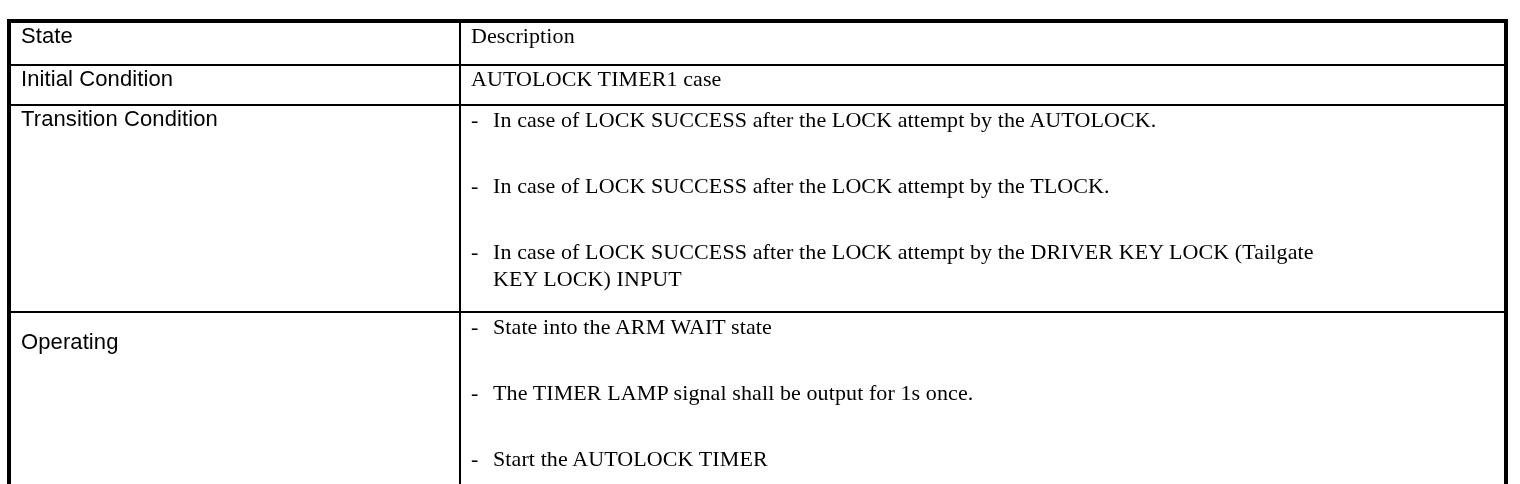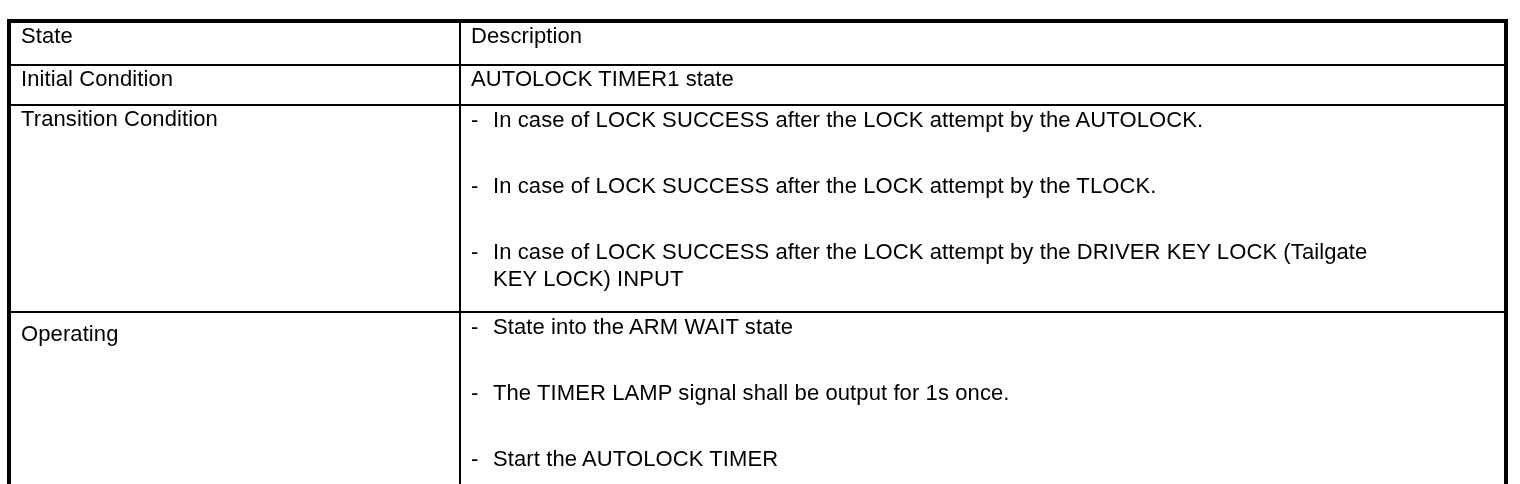--- a/index.html
+++ b/index.html
@@ -46,21 +46,21 @@
     border: 2px solid #000000;
     vertical-align: top;
     padding: 0;
     background: #ffffff;
   }
 
   
   .spec-table tr:first-child td { border-top: 0; }
   .spec-table tr:last-child td { border-bottom: 0; }
   .spec-table td:first-child { border-left: 0; }
-  .spec-table td:last-child  { border-right: 0; }
+  .spec-table td:last-child  { border-right: 0; font-family: Liberation Serif, serif; }
 
   .col-state { width: 449px; }
 
   .cell-inner {
     padding: 0 10px;
     font-size: 22px;
     line-height: 26px;
     letter-spacing: 0.1px;
     white-space: nowrap;
   }
@@ -73,21 +73,21 @@
 
   
   .td-mid { vertical-align: middle; }
 
   
   .label-cell {
     vertical-align: middle;
     position: relative;
   }
   .label-trans .cell-inner { padding-top: 0; }
-  .label-oper  .cell-inner { padding-top: 8px; }
+  .label-oper  .cell-inner { padding-top: 16px; }
 
   .label-trans { vertical-align: middle; }
   .label-oper  { vertical-align: bottom; }
   .label-oper .cell-inner { padding-bottom: 66px; }
 
   
   ul.bullets {
     list-style: none;
     margin: 0;
     padding: 0;
@@ -131,21 +131,21 @@
           <td class="td-mid">
             <div class="cell-inner">Description</div>
           </td>
         </tr>
 
         <tr class="row-initial">
           <td class="td-mid">
             <div class="cell-inner">Initial Condition</div>
           </td>
           <td class="td-mid">
-            <div class="cell-inner">AUTOLOCK TIMER1 state</div>
+            <div class="cell-inner">AUTOLOCK TIMER1 case</div>
           </td>
         </tr>
 
         <tr class="row-trans">
           <td class="label-cell label-trans">
             <div class="cell-inner">Transition Condition</div>
           </td>
           <td>
             <div class="cell-inner">
               <ul class="bullets trans-list">

